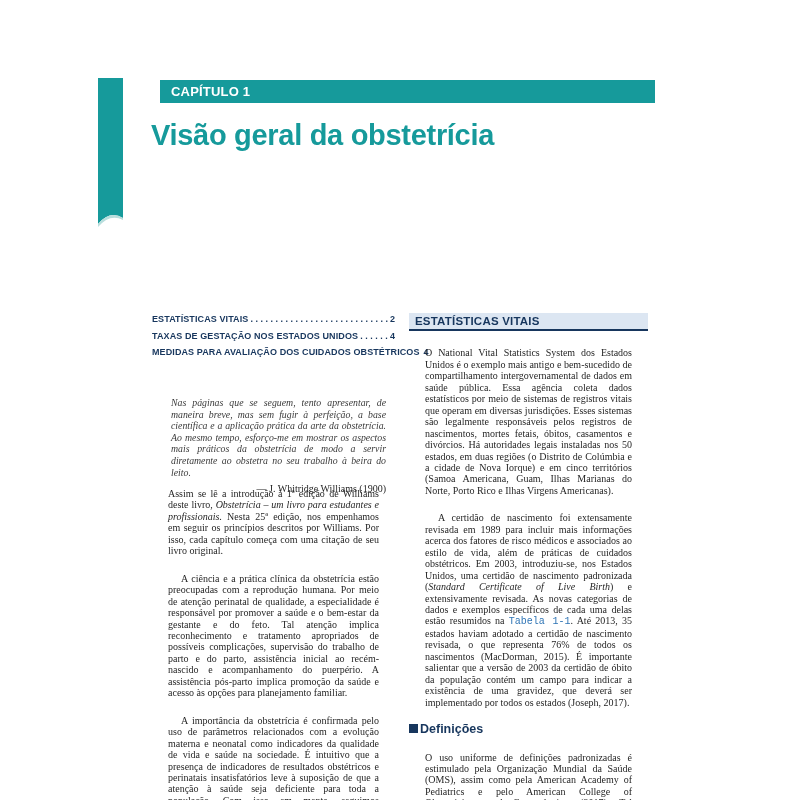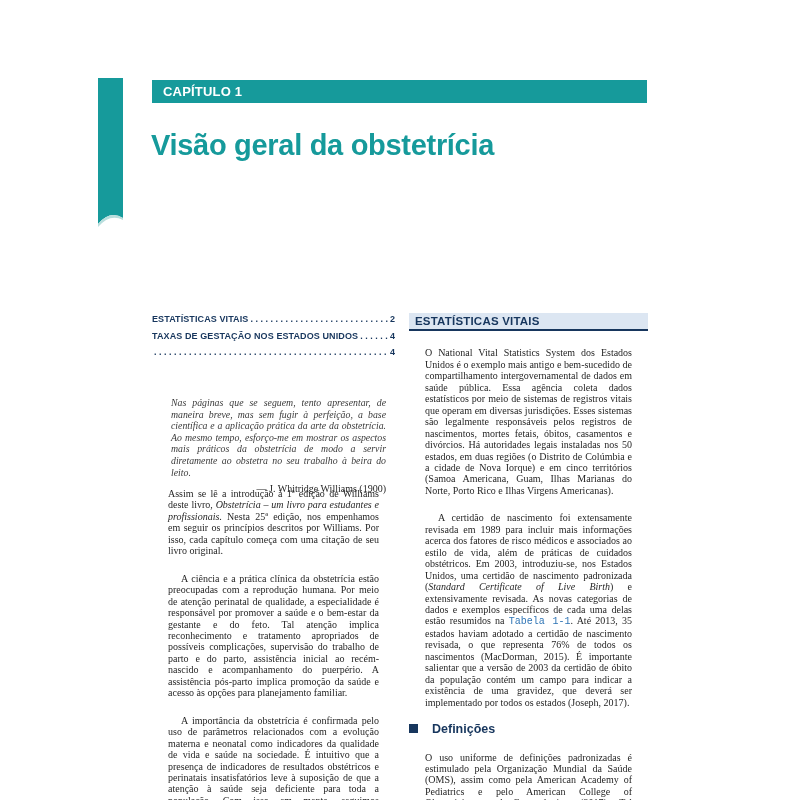--- a/index.html
+++ b/index.html
@@ -11,31 +11,31 @@
     position: relative;
     overflow: hidden;
   }
   .page { position: absolute; inset: 0; background: #ffffff; }
 
   
   .ribbon { position: absolute; left: 98px; top: 78px; width: 25px; height: 150px; }
 
   
   .chapter-banner {
-    position: absolute; left: 152px; top: 80px; width: 495px; height: 23px;
+    position: absolute; left: 160px; top: 80px; width: 495px; height: 23px;
     background: #169a9b;
     color: #ffffff;
     font-family: "Liberation Sans", sans-serif;
     font-weight: bold; font-size: 13px; line-height: 23px;
     padding-left: 11px; box-sizing: border-box;
     letter-spacing: 0.2px;
   }
 
   .page-title {
-    position: absolute; left: 151px; top: 129px; width: 500px;
+    position: absolute; left: 151px; top: 119px; width: 500px;
     font-family: "Liberation Sans", sans-serif;
     font-weight: bold; font-size: 29px;
     color: #169a9b; letter-spacing: -0.3px;
   }
 
   
   .toc { position: absolute; left: 152px; top: 314px; width: 243px;
     font-family: "Liberation Sans", sans-serif; color: #17365d; }
   .toc-row { display: flex; align-items: baseline; height: 16.5px; cursor: pointer; }
   .toc-label { font-size: 9px; font-weight: bold; white-space: nowrap; letter-spacing: 0.1px; }
@@ -62,21 +62,21 @@
     background: #dce6f2;
     border-bottom: 2px solid #17365d;
     color: #17365d;
     font-family: "Liberation Sans", sans-serif;
     font-weight: bold; font-size: 11.5px;
     padding: 3px 6px 2px 6px;
     margin-bottom: 8px;
     letter-spacing: 0.2px;
   }
   .subsection-header {
-    display: flex; gap: 14px;
+    display: flex; gap: 2px;
     font-family: "Liberation Sans", sans-serif;
     font-weight: bold; font-size: 12.5px; color: #17365d;
     margin: 10px 0 6px 0;
   }
   .subsection-square { width: 9px; height: 9px; background: #17365d; display: inline-block; }
 </style>
 </head>
 <body>
 
 <div class="page">
@@ -99,20 +99,21 @@
       <span class="toc-label">ESTATÍSTICAS VITAIS</span>
       <span class="toc-dots"></span>
       <span class="toc-page">2</span>
     </div>
     <div class="toc-row">
       <span class="toc-label">TAXAS DE GESTAÇÃO NOS ESTADOS UNIDOS</span>
       <span class="toc-dots"></span>
       <span class="toc-page">4</span>
     </div>
     <div class="toc-row">
+      <span class="toc-label">MEDIDAS PARA AVALIAÇÃO DOS CUIDADOS OBSTÉTRICOS</span>
       <span class="toc-dots"></span>
       <span class="toc-page">4</span>
     </div>
   </div>
 
   <div class="quote">
     <div>Nas páginas que se seguem, tento apresentar, de maneira breve, mas sem fugir à perfeição, a base científica e a aplicação prática da arte da obstetrícia. Ao mesmo tempo, esforço-me em mostrar os aspectos mais práticos da obstetrícia de modo a servir diretamente ao obstetra no seu trabalho à beira do leito.</div>
     <div class="quote-attr">— J. Whitridge Williams (1900)</div>
   </div>
 

